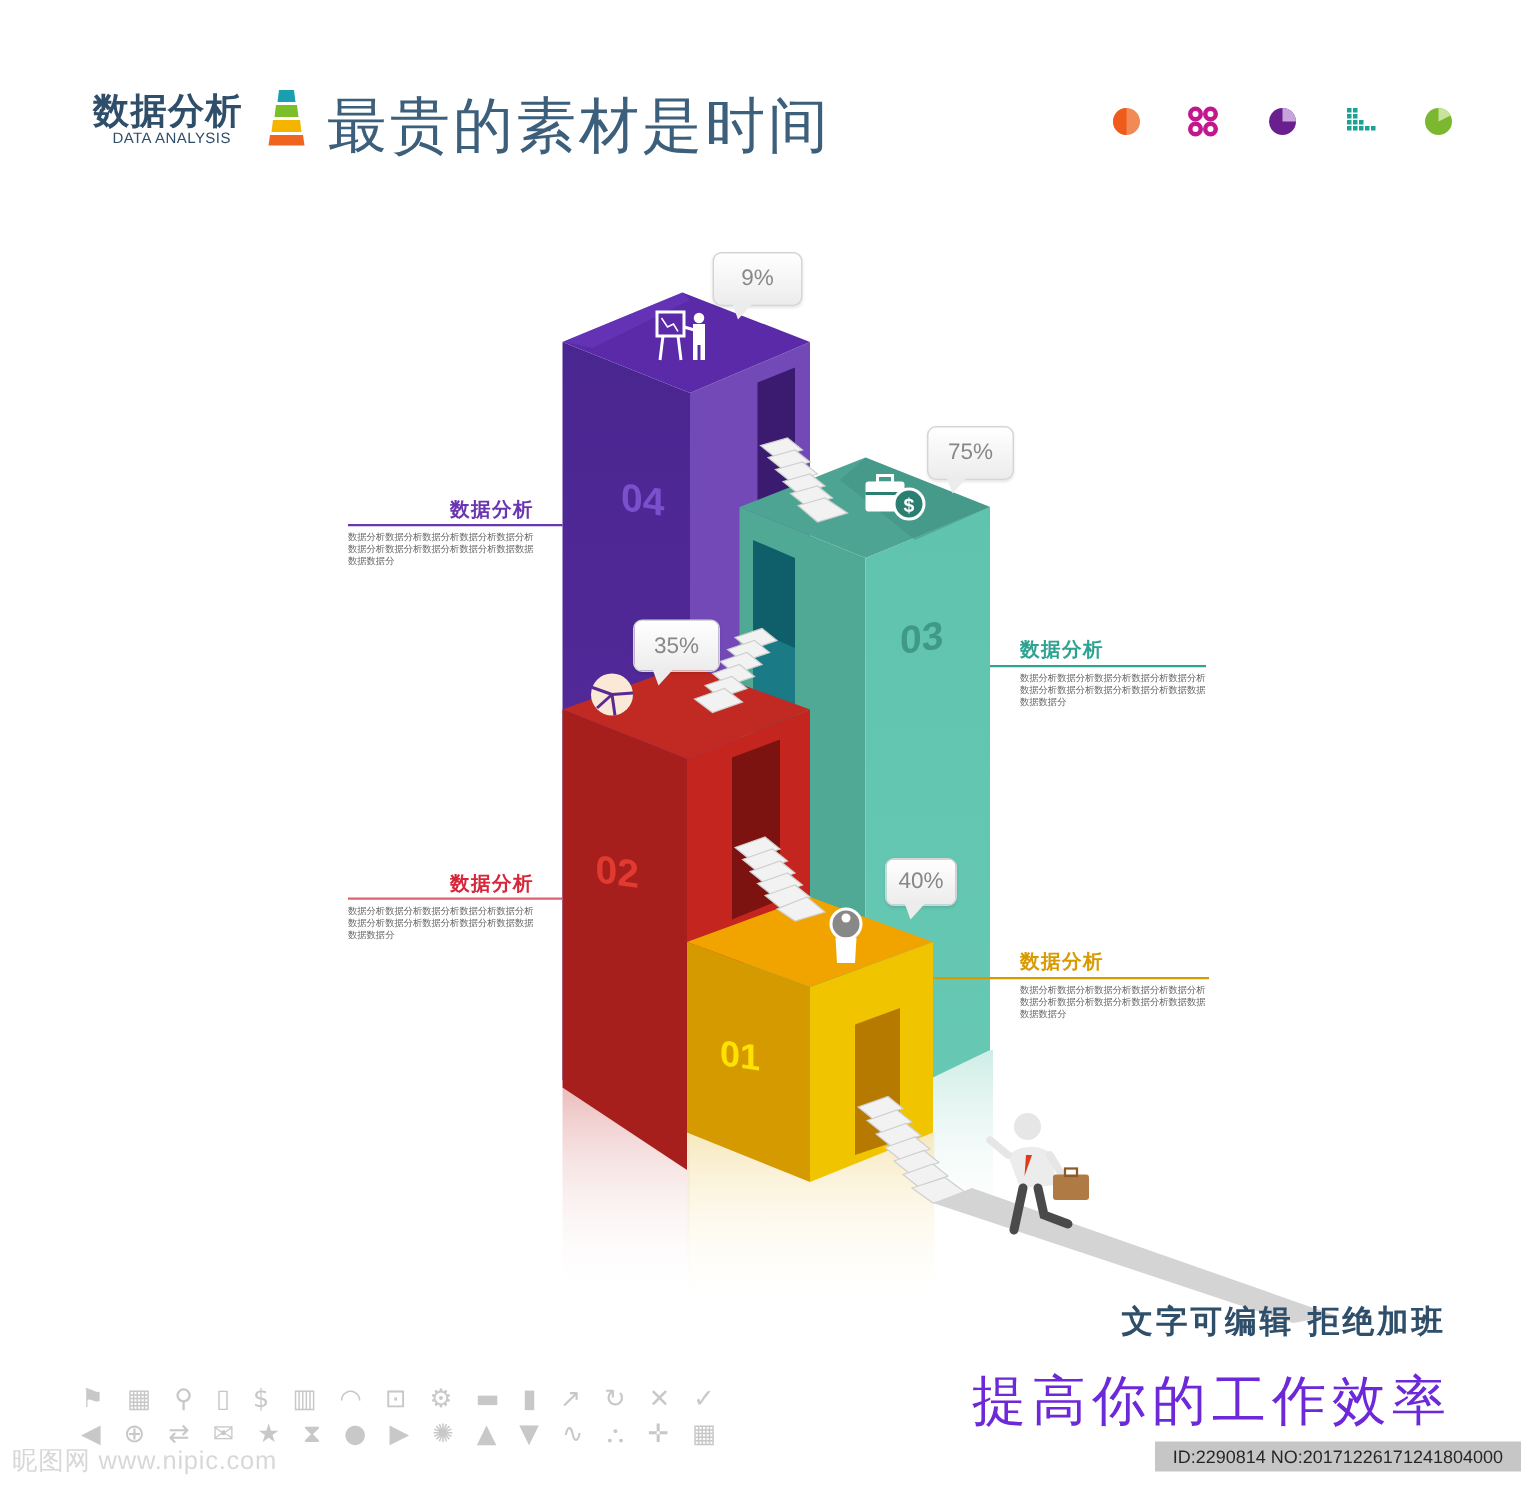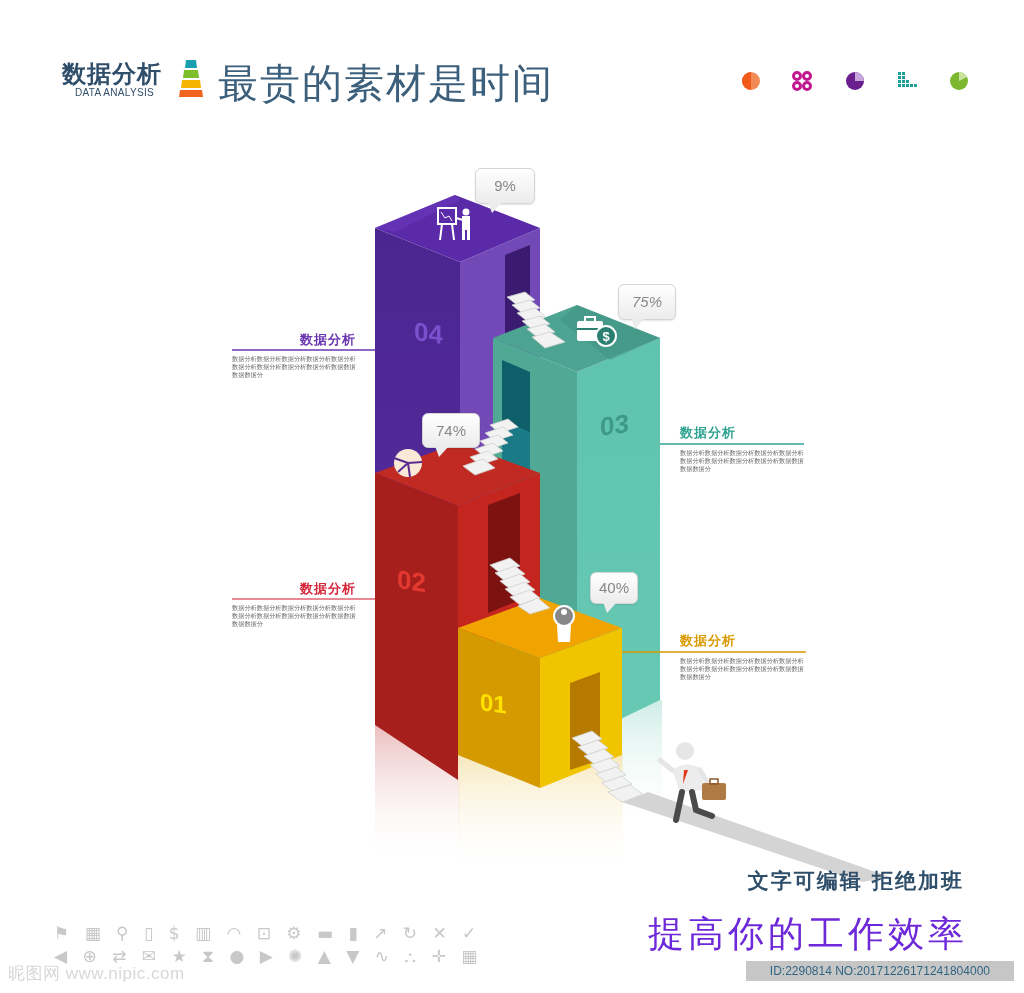--- a/index.html
+++ b/index.html
@@ -7,21 +7,21 @@
   .abs { position:absolute; }
   .brand-title { left:62px; top:58px; font-size:24px; font-weight:bold; color:#2f4e6a; letter-spacing:1px; }
   .brand-sub { left:75px; top:87px; font-size:10px; color:#2f4e6a; font-family:"Liberation Sans", sans-serif; letter-spacing:0.3px;text-align:right; }
   .slogan { left:218px; top:56px; font-size:40px; color:#3c5f7c; font-weight:200; letter-spacing:2px; font-family:"DejaVu Sans", sans-serif; }
   .legend-head { font-size:13px; font-weight:bold; letter-spacing:1px; }
   .legend-body { font-size:6.2px; line-height:8px; color:#666; width:124px; word-break:break-all; }
   .bubble { position:absolute; background:linear-gradient(#ffffff,#ececec); border:1px solid #d5d5d5; border-radius:6px; color:#888; font-family:"Liberation Sans", sans-serif; font-size:15px; text-align:center; box-shadow:0 1px 2px rgba(0,0,0,0.1); }
   .bubble::after { content:""; position:absolute; left:12px; bottom:-10px; width:0; height:0; border-left:4px solid transparent; border-right:10px solid transparent; border-top:11px solid #ececec; }
   .footer1 { right:60px; top:867px; font-size:21px; font-weight:bold; color:#2f4e6a; letter-spacing:2px; }
   .footer2 { right:56px; top:910px; font-size:36px; color:#6d28d9; letter-spacing:4px; font-weight:400; }
-  .wm-id { right:10px; top:961px; background:#bdbdbd; color:#0c4a6e; font-size:12px; font-family:"Liberation Sans", sans-serif; padding:3px 24px; opacity:0.85; }
+  .wm-id { right:10px; top:961px; background:#bdbdbd; color:#000000; font-size:12px; font-family:"Liberation Sans", sans-serif; padding:3px 12px; opacity:0.85; }
   .wm-site { left:8px; top:962px; font-size:17px; color:#d8d8d8; font-family:"Liberation Sans", sans-serif; letter-spacing:0.5px; }
   .iconrow { left:54px; font-size:17px; color:#c8c8c8; letter-spacing:5px; }
 </style>
 </head>
 <body>
 
 <div class="abs brand-title">数据分析</div>
 <div class="abs brand-sub">DATA ANALYSIS</div>
 <svg class="abs" style="left:175px;top:60px" width="32" height="38">
   <polygon points="11,0 21,0 22,8 10,8" fill="#1a9fb0"></polygon>
@@ -213,22 +213,22 @@
   <text x="397" y="588" font-size="26" font-weight="bold" fill="#e23a30" font-family="Liberation Sans, sans-serif" transform="skewY(8)" style="transform-origin:397px 578px">02</text>
   <text x="480" y="710" font-size="24" font-weight="bold" fill="#ffe200" font-family="Liberation Sans, sans-serif" transform="skewY(8)" style="transform-origin:480px 700px">01</text>
 
   <line x1="232" y1="350" x2="375" y2="350" stroke="#6a35b0" stroke-width="1.5"></line>
   <line x1="660" y1="444" x2="804" y2="444" stroke="#2fa391" stroke-width="1.5"></line>
   <line x1="232" y1="599" x2="375" y2="599" stroke="#e06070" stroke-width="1.5"></line>
   <line x1="622" y1="652" x2="806" y2="652" stroke="#d99a00" stroke-width="1.5"></line>
 </svg>
 
 <div class="bubble" style="left:475px;top:168px;width:58px;height:34px;line-height:34px;">9%</div>
-<div class="bubble" style="left:618px;top:284px;width:56px;height:34px;line-height:34px;font-style:italic;">75%</div>
-<div class="bubble" style="left:422px;top:413px;width:56px;height:33px;line-height:33px;">74%</div>
+<div class="bubble" style="left:618px;top:284px;width:56px;height:34px;line-height:34px;">75%</div>
+<div class="bubble" style="left:422px;top:413px;width:56px;height:33px;line-height:33px;">35%</div>
 <div class="bubble" style="left:578px;top:572px;width:46px;height:30px;line-height:30px;margin-left:12px;">40%</div>
 
 <div class="abs" style="left:232px;top:331px;width:124px;text-align:right;">
   <div class="legend-head" style="color:#6a35b0">数据分析</div>
 </div>
 <div class="abs legend-body" style="left:232px;top:355px;">数据分析数据分析数据分析数据分析数据分析数据分析数据分析数据分析数据分析数据数据数据数据分</div>
 
 <div class="abs" style="left:680px;top:424px;">
   <div class="legend-head" style="color:#2fa391">数据分析</div>
 </div>

